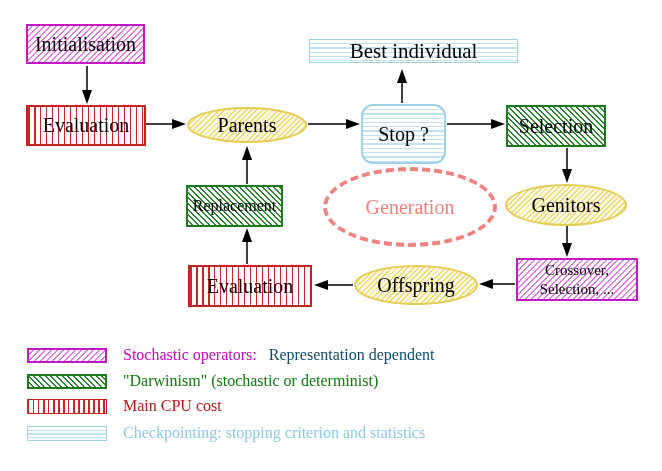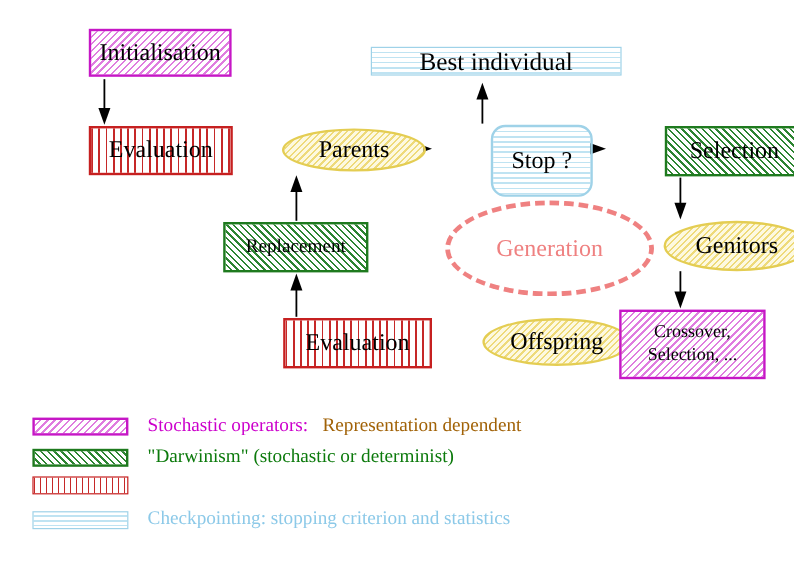--- a/index.html
+++ b/index.html
@@ -5,21 +5,21 @@
   html,body { margin:0; padding:0; background:#ffffff; }
   .canvas {
     position:relative; width:662px; height:471px; background:#ffffff;
     font-family:"Liberation Serif","DejaVu Serif",serif; overflow:hidden;
   }
   .node {
     position:absolute; box-sizing:border-box;
     display:flex; align-items:center; justify-content:center;
     color:#000; white-space:nowrap; text-align:center;
   }
-  .f20 { font-size:20px;margin-left:48px; }
+  .f20 { font-size:20px; }
   .f21 { font-size:21px; }
   .f16 { font-size:16px; }
   .f15 { font-size:15px; line-height:1.25; }
 
   
   .hatch-magenta {
     border:2px solid #c617c6;
     background:repeating-linear-gradient(135deg,#ffffff 0 2.8px,#df7ddf 2.8px 4.2px);
   }
   .hatch-green {
@@ -53,21 +53,21 @@
 
   .legend-row { position:absolute; left:27px; display:flex; align-items:center; }
   .swatch { width:80px; height:15px; box-sizing:border-box; flex:0 0 auto; }
   .swatch.hatch-magenta, .swatch.hatch-green { border-width:2px; }
   .swatch.stripe-red { border-width:1px;
     background:repeating-linear-gradient(90deg,#c62828 0 1.5px,#ffffff 1.5px 5px); }
   .swatch.stripe-cyan { border-width:1px;
     background:repeating-linear-gradient(180deg,#ffffff 0 2.5px,#bfe3f2 2.5px 3.8px); }
   .legend-text { margin-left:16px; font-size:16px; white-space:nowrap; }
   .c-magenta { color:#cc00cc; }
-  .c-yellow  { color:#a16207; }
+  .c-yellow  { color:#0c4a6e; }
   .c-green   { color:#0c7a0c; }
   .c-red     { color:#c41414; }
   .c-blue    { color:#8cc9e8; }
   .sep { display:inline-block; width:12px; }
 </style>
 </head>
 <body>
 
 <div class="canvas">
 
@@ -131,61 +131,62 @@
   </div>
 
   <div class="node stripe-cyan stripe-cyan-thin f21" style="left:289px;top:39px;width:209px;height:24px;margin-left:20px;">
     <span>Best individual</span>
   </div>
 
   <div class="node stripe-cyan rounded f20" style="left:361px;top:104px;width:85px;height:60px;">
     <span>Stop ?</span>
   </div>
 
-  <div class="node hatch-green f20" style="left:506px;top:105px;width:116px;height:42px;text-align:right;">
+  <div class="node hatch-green f20" style="left:506px;top:105px;width:100px;height:42px;text-align:right;">
     <span>Selection</span>
   </div>
 
-  <div class="node hatch-green f16" style="left:186px;top:185px;width:121px;height:42px;">
+  <div class="node hatch-green f16" style="left:186px;top:185px;width:97px;height:42px;">
     <span>Replacement</span>
   </div>
 
   <div class="node generation f20" style="left:323px;top:167px;width:174px;height:80px;">
     <span>Generation</span>
   </div>
 
   <div class="node hatch-yellow ellipse f20" style="left:505px;top:184px;width:122px;height:42px;">
     <span>Genitors</span>
   </div>
 
   <div class="node stripe-red f20" style="left:188px;top:265px;width:124px;height:42px;">
     <span>Evaluation</span>
   </div>
 
   <div class="node hatch-yellow ellipse f20" style="left:354px;top:265px;width:124px;height:40px;">
     <span>Offspring</span>
   </div>
 
-  <div class="node hatch-magenta f15" style="left:516px;top:258px;width:122px;height:58px;flex-direction:column;">
+  <div class="node hatch-magenta f15" style="left:516px;top:258px;width:122px;height:43px;flex-direction:column;">
     <span>Crossover,</span>
     <span>Selection, ...</span>
   </div>
 
   <div class="legend-row" style="top:346px;">
     <div class="swatch hatch-magenta"></div>
     <div class="legend-text"><span class="c-magenta">Stochastic operators:</span><span class="sep"></span><span class="c-yellow">Representation dependent</span></div>
   </div>
 
   <div class="legend-row" style="top:372px;">
     <div class="swatch hatch-green"></div>
     <div class="legend-text c-green">"Darwinism" (stochastic or determinist)</div>
   </div>
 
   <div class="legend-row" style="top:397px;">
     <div class="swatch stripe-red"></div>
+    <div class="legend-text c-red">Main CPU cost</div>
   </div>
 
   <div class="legend-row" style="top:424px;text-align:center;">
     <div class="swatch stripe-cyan"></div>
     <div class="legend-text c-blue">Checkpointing: stopping criterion and statistics</div>
   </div>
 
 </div>
 
 </body></html>

